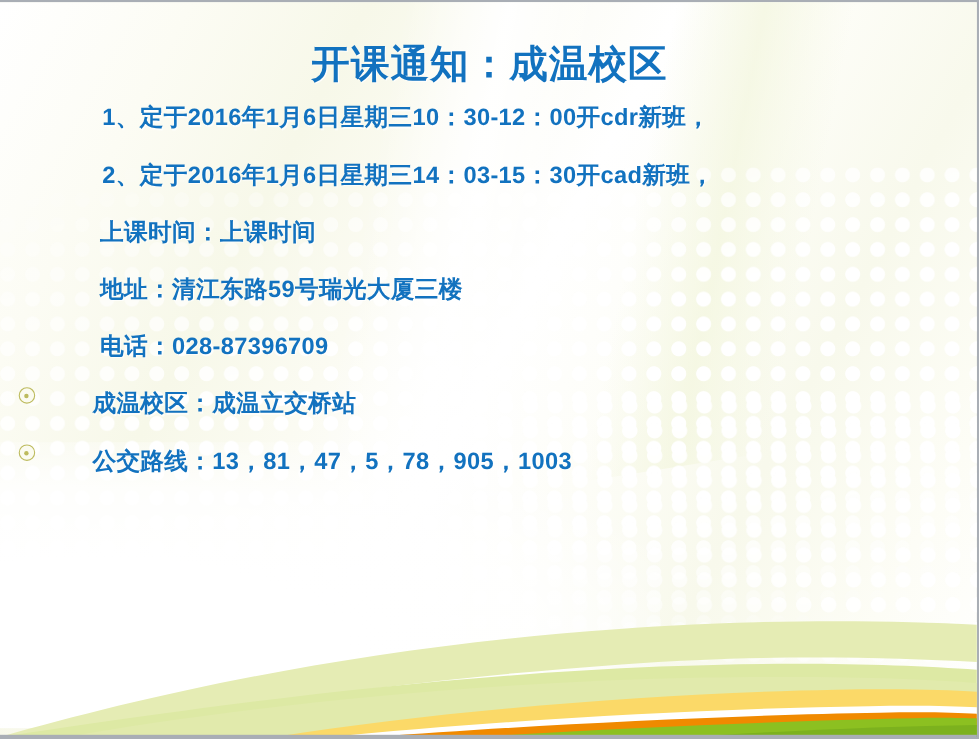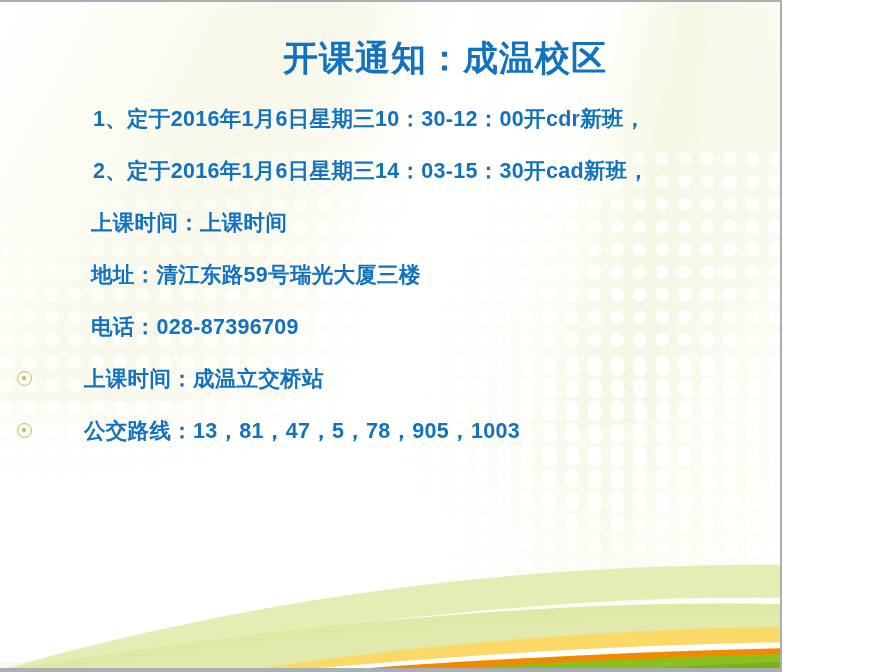--- a/index.html
+++ b/index.html
@@ -2,21 +2,21 @@
 <html><head>
 <meta charset="utf-8">
 <style>
   html, body {
     margin: 0;
     padding: 0;
     background: #ffffff;
   }
   #slide {
     position: relative;
-    width: 782px;
+    width: 890px;
     height: 672px;
     overflow: hidden;
     background: #fbfbf3;
     font-family: "Liberation Sans", "DejaVu Sans", sans-serif;
     box-sizing: border-box;
     border-top: 2px solid #a9aeb5;
     border-right: 2px solid #a9aeb5;
     border-bottom: 2px solid #a9aeb5;
   }
 
@@ -108,21 +108,21 @@
     letter-spacing: 1px;
     text-shadow: 1px 1px 0 rgba(255,255,255,0.85);
   }
   .body-list {
     list-style: none;
     margin: 0;
     padding: 0;
   }
   .body-line {
     display: flex;
-    align-items: center;
+    align-items: flex-start;
     color: #1272bf;
     font-size: 21.5px;
     font-weight: bold;
     letter-spacing: 0.3px;
     height: 52px;
     text-shadow: 1px 1px 0 rgba(255,255,255,0.7);
   }
   .body-line .bullet-slot {
     width: 48px;
     min-width: 48px;
@@ -212,21 +212,21 @@
         <span class="line-text">地址：清江东路59号瑞光大厦三楼</span>
       </li>
       <li class="body-line l5">
         <span class="bullet-slot"></span>
         <span class="line-text">电话：028-87396709</span>
       </li>
       <li class="body-line has-bullet">
         <span class="bullet-slot">
           <span class="bullet-dot"></span>
         </span>
-        <span class="line-text">上课时间：成温立交桥站</span>
+        <span class="line-text">成温校区：成温立交桥站</span>
       </li>
       <li class="body-line has-bullet">
         <span class="bullet-slot">
           <span class="bullet-dot"></span>
         </span>
         <span class="line-text">公交路线：13，81，47，5，78，905，1003</span>
       </li>
     </ul>
   </div>
 

